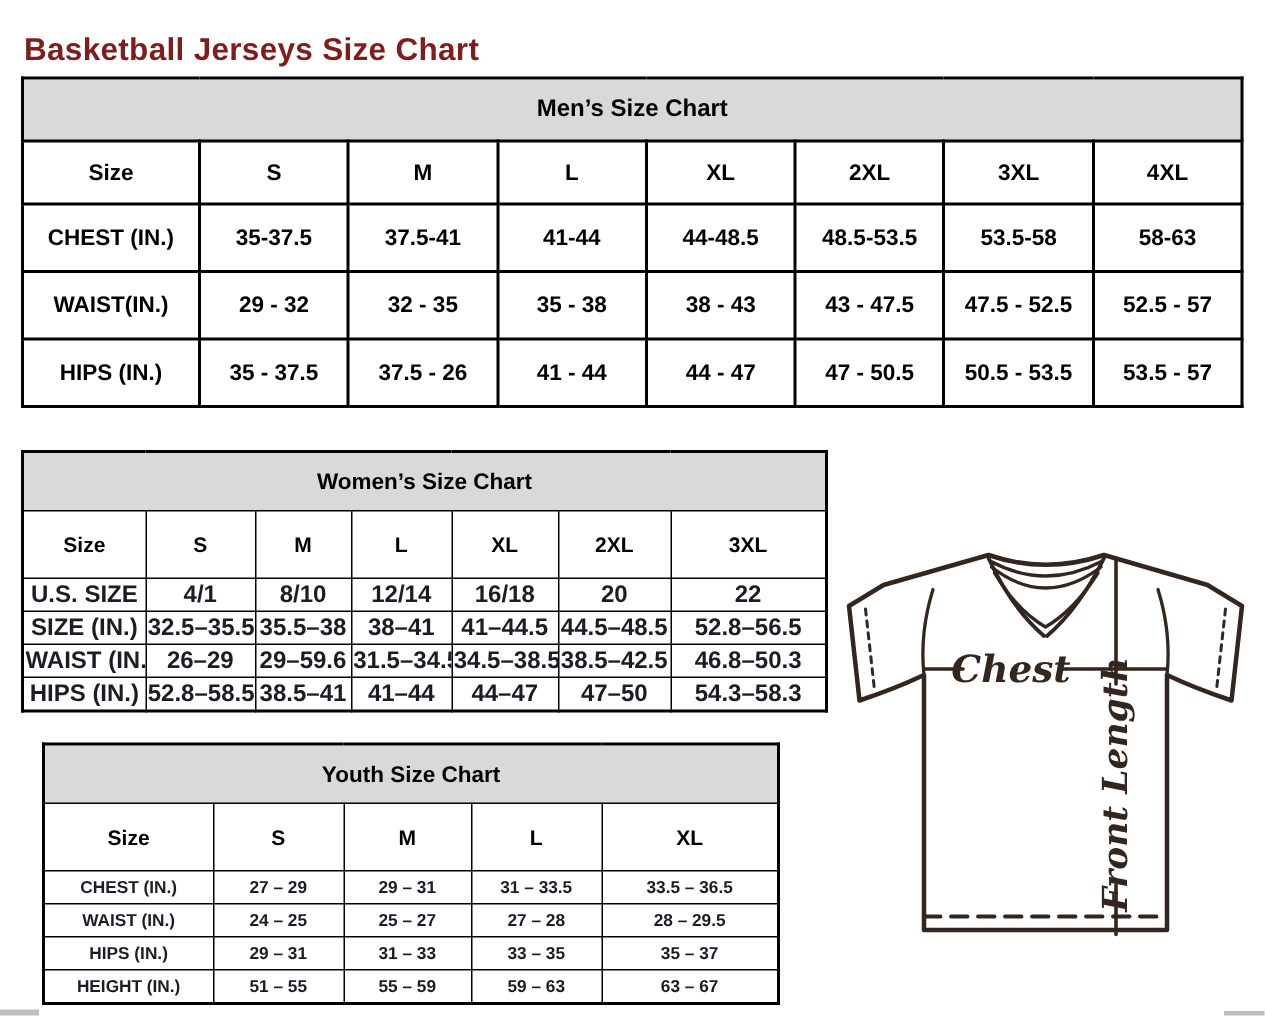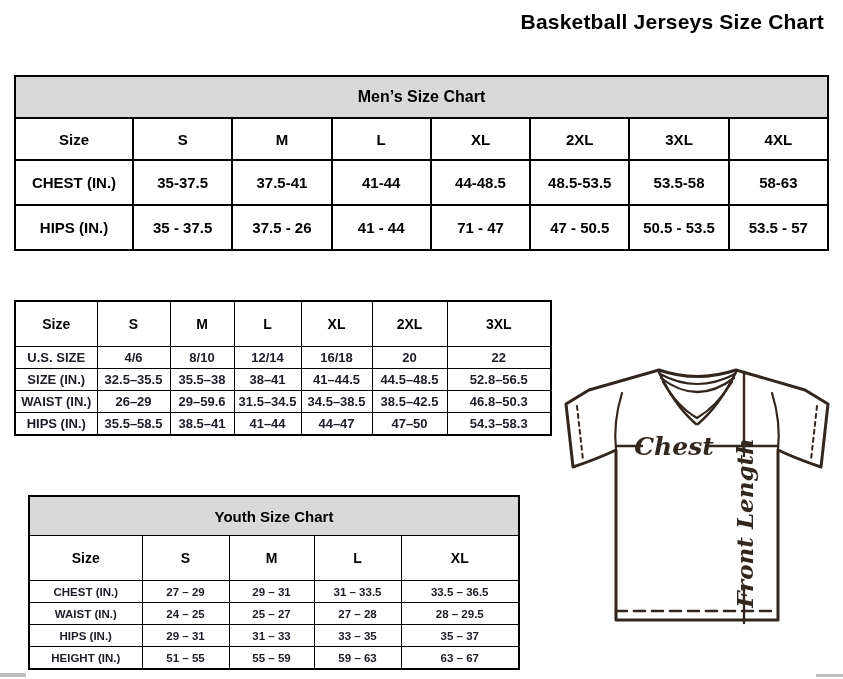--- a/index.html
+++ b/index.html
@@ -7,40 +7,40 @@
     width:843px;height:679px;
     background:#ffffff;
     font-family:"Liberation Sans","DejaVu Sans",sans-serif;
     position:relative;
     overflow:hidden;
     color:#000;
   }
   .page{position:relative;width:843px;height:679px;}
   .title{
     position:absolute;left:0;top:6px;width:820px;
-    text-align:right;
-    font-size:21px;font-weight:bold;color:#000000;margin:4px;
+    text-align:left;
+    font-size:21px;font-weight:bold;color:#7f1d1d;margin:16px;
     letter-spacing:0.2px;
   }
   table{border-collapse:collapse;table-layout:fixed;position:absolute;background:#fff;}
   td{text-align:center;vertical-align:middle;overflow:hidden;white-space:nowrap;}
 
   
-  .men{left:14px;top:75px;width:815px;}
+  .men{left:14px;top:51px;width:815px;}
   .men td{border:2px solid #000;font-weight:bold;font-size:15px;}
   .men tr.band td{background:#d9d9d9;font-size:16px;height:38px;}
   .men tr.size td{height:38px;}
   .men tr.data td{height:41px;}
 
   
   .wy td{border:1.5px solid #000;font-weight:bold;}
   .wy{border:2px solid #000;}
   .wy tr.band td{background:#d9d9d9;font-size:15px;height:36px;}
   .wy tr.size td{height:42px;font-size:14px;}
-  .wy tr.data td{height:19px;font-size:13px;color:#1c1c26;}
+  .wy tr.data td{height:19px;font-size:16px;color:#1c1c26;}
 
   .women{left:14px;top:300px;width:538px;}
   .youth{left:28px;top:495px;width:492px;}
   .youth tr.data td{font-size:11.5px;}
 
   
   .jersey{position:absolute;left:556px;top:360px;width:286px;height:302px;}
   .jersey text{
     font-family:"DejaVu Serif","Liberation Serif",serif;
     font-weight:bold;font-style:italic;fill:#33261f;
@@ -87,55 +87,68 @@
       <td>CHEST (IN.)</td>
       <td>35-37.5</td>
       <td>37.5-41</td>
       <td>41-44</td>
       <td>44-48.5</td>
       <td>48.5-53.5</td>
       <td>53.5-58</td>
       <td>58-63</td>
     </tr>
     <tr class="data">
+      <td>WAIST(IN.)</td>
+      <td>29 - 32</td>
+      <td>32 - 35</td>
+      <td>35 - 38</td>
+      <td>38 - 43</td>
+      <td>43 - 47.5</td>
+      <td>47.5 - 52.5</td>
+      <td>52.5 - 57</td>
+    </tr>
+    <tr class="data">
       <td>HIPS (IN.)</td>
       <td>35 - 37.5</td>
       <td>37.5 - 26</td>
       <td>41 - 44</td>
-      <td>71 - 47</td>
+      <td>44 - 47</td>
       <td>47 - 50.5</td>
       <td>50.5 - 53.5</td>
       <td>53.5 - 57</td>
     </tr>
   </tbody>
     </table>
 
   <table class="wy women">
     <colgroup>
       <col style="width:82px">
         <col style="width:73px">
         <col style="width:64px">
         <col style="width:67px">
         <col style="width:71px">
         <col style="width:75px">
         <col>
     </colgroup>
     <tbody>
+        <tr class="band">
+      <td colspan="7">Women’s Size Chart</td>
+    </tr>
     <tr class="size">
       <td>Size</td>
       <td>S</td>
       <td>M</td>
       <td>L</td>
       <td>XL</td>
       <td>2XL</td>
       <td>3XL</td>
     </tr>
     <tr class="data">
       <td>U.S. SIZE</td>
-      <td>4/6</td>
+      <td>4/1</td>
       <td>8/10</td>
       <td>12/14</td>
       <td>16/18</td>
       <td>20</td>
       <td>22</td>
     </tr>
     <tr class="data">
       <td>SIZE (IN.)</td>
       <td>32.5–35.5</td>
       <td>35.5–38</td>
@@ -148,21 +161,21 @@
       <td>WAIST (IN.)</td>
       <td>26–29</td>
       <td>29–59.6</td>
       <td>31.5–34.5</td>
       <td>34.5–38.5</td>
       <td>38.5–42.5</td>
       <td>46.8–50.3</td>
     </tr>
     <tr class="data">
       <td>HIPS (IN.)</td>
-      <td>35.5–58.5</td>
+      <td>52.8–58.5</td>
       <td>38.5–41</td>
       <td>41–44</td>
       <td>44–47</td>
       <td>47–50</td>
       <td>54.3–58.3</td>
     </tr>
   </tbody>
     </table>
 
   <table class="wy youth">

